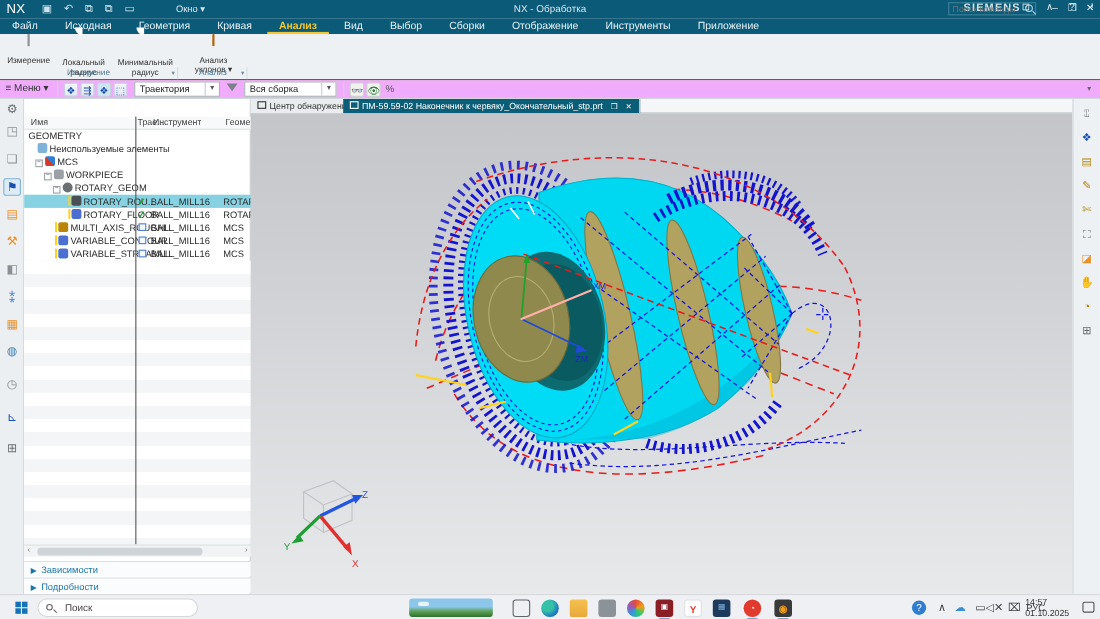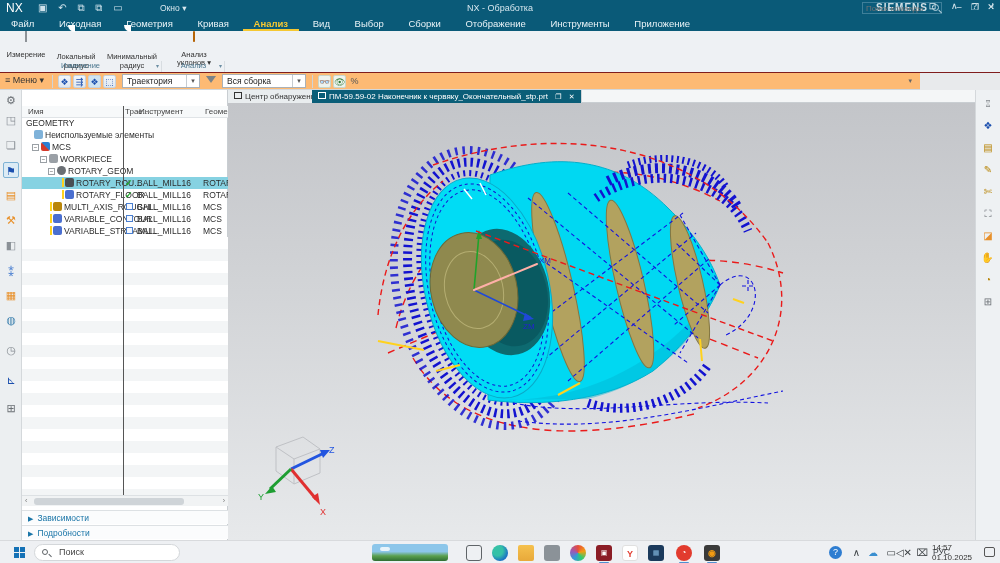--- a/index.html
+++ b/index.html
@@ -26,21 +26,21 @@
   .rbtn{top:2px;height:28px;text-align:center;font-size:7.5px;color:#333;line-height:1.1}
   .rbtn .lbl{margin-top:2px}
   .ric{display:inline-block;width:20px;height:16px;position:relative}
   .ruler{width:20px;height:5px;background:linear-gradient(#fafafa,#b9bdc1);border:1px solid #8d9297;transform:rotate(-40deg);margin-top:6px}
   .osheet{width:17px;height:13px;background:linear-gradient(135deg,#ffb03a,#e87f10);border-radius:2px 6px 2px 2px;margin-top:2px;position:relative}
   .osheet:after{content:"";position:absolute;right:1px;bottom:1px;width:7px;height:7px;background:#fff;border-radius:0 0 0 9px}
   .ocyl{width:15px;height:13px;background:linear-gradient(#f5a02a,#d97a0e);border-radius:7px/3px;margin-top:2px;border:1px solid #b56407}
   .rgrp{top:30px;height:11px;font-size:7.5px;color:#4a768e;text-align:center;border-right:1px solid #d8dde1}
   .rgrp .dd{position:absolute;right:2px;top:1px;font-size:6px;color:#6c8ea2}
   
-  #toolrow{left:0;top:73px;width:920px;height:17px;background:#fdba74;border-bottom:1px solid #d2d7db;font-size:9px;color:#333}
+  #toolrow{left:0;top:73px;width:1000px;height:17px;background:#f0abfc;border-bottom:1px solid #d2d7db;font-size:9px;color:#333}
   .tr-sep{top:2px;width:1px;height:13px;background:#cfd4d8}
   .combo{height:14px;background:#fff;border:1px solid #aab1b7;font-size:8.5px;color:#222;line-height:12px;padding-left:4px}
   .combo .car{position:absolute;right:0;top:0;width:13px;height:12px;border-left:1px solid #c6ccd1;text-align:center;font-size:7px;color:#555;line-height:12px}
   .tico{width:13px;height:13px;top:2px;border-radius:2px;font-size:9px;line-height:13px;text-align:center}
   .tb-blue{color:#1b4fae;background:linear-gradient(#f2f6fa,#dfe7f0);border:1px solid #c6d2de}
   .tb-grn{color:#2d7a35;background:#eef3ee;border:1px solid #c9d6c9}
   
   #resbar{left:0;top:90px;width:22px;height:450px;background:#eceff1;border-right:1px solid #d4d8db}
   .ric2{left:3px;width:16px;height:16px;font-size:11px;text-align:center;line-height:16px;border-radius:2px}
   .ric2.sel{background:#dcebf5;border:1px solid #7fb2d4}

